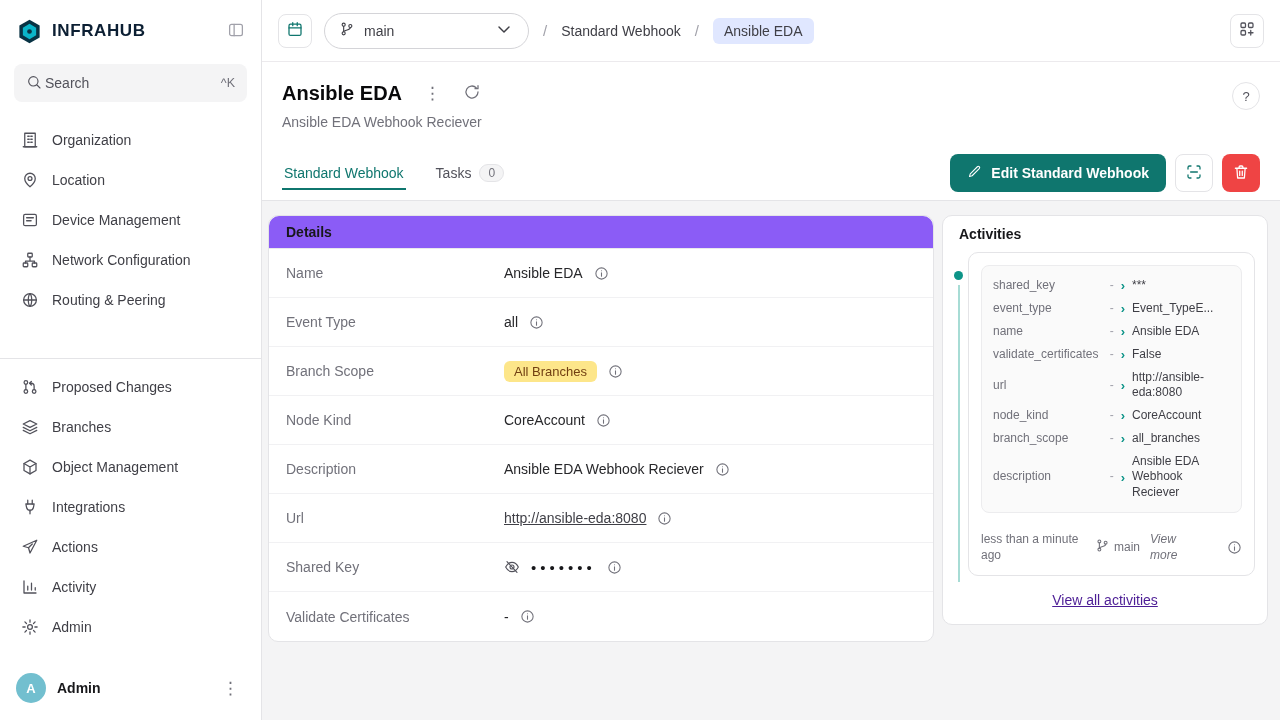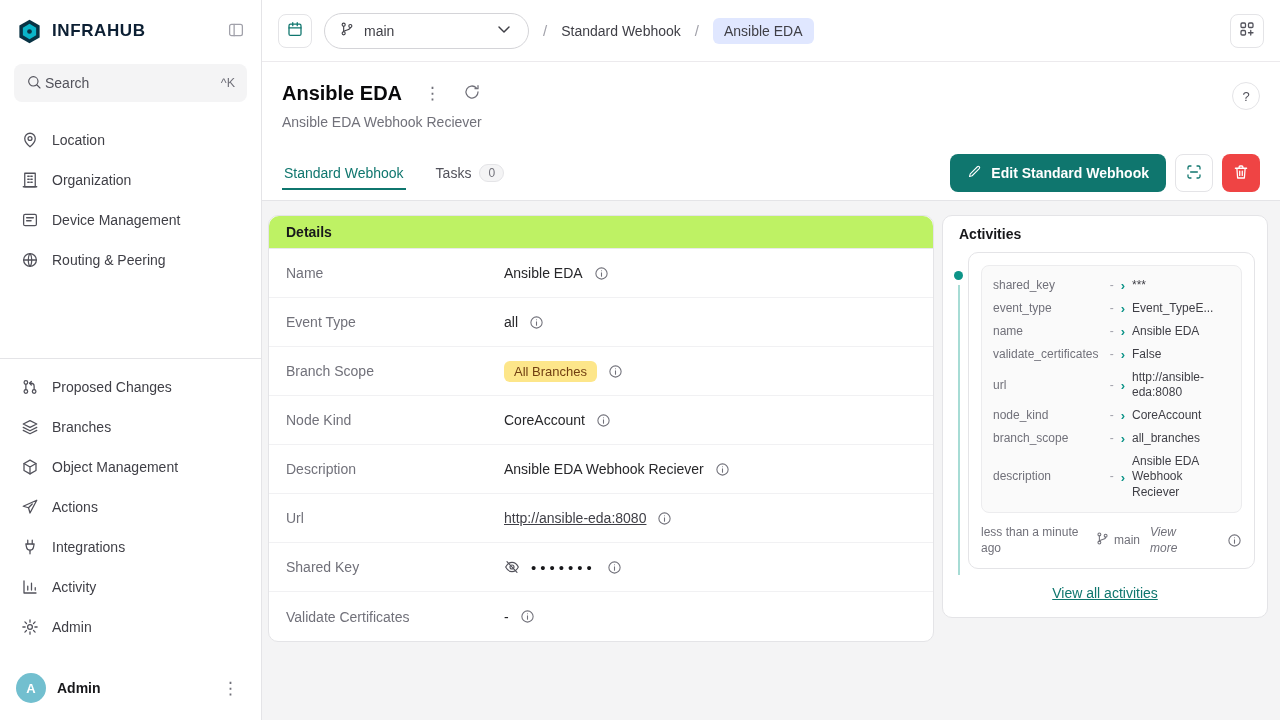--- a/index.html
+++ b/index.html
@@ -58,21 +58,21 @@
   .btn-edit { background:#0f766e; color:#fff; border:none; height:38px; border-radius:8px; padding:0 17px; display:flex; align-items:center; gap:9px; font-weight:600; font-size:14px; cursor:pointer; font-family:inherit; }
   .btn-sq { width:38px; height:38px; border-radius:8px; display:flex; align-items:center; justify-content:center; cursor:pointer; }
   .btn-meta { background:#fff; border:1px solid #e4e4e7; color:#0f766e; }
   .btn-del { background:#ef4444; border:none; color:#fff; }
 
   .content { flex:1; display:flex; gap:8px; padding:14px 12px 14px 6px; align-items:flex-start; min-height:0; }
   .card { background:#fff; border:1px solid #e4e4e7; border-radius:10px; }
 
   
   .details { flex:1; min-width:0; }
-  .details-head { padding:8px 17px; background:#bef264; border-bottom:1px solid #e9e9ec; border-radius:10px 10px 0 0; font-weight:700; color:#18181b; }
+  .details-head { padding:8px 17px; background:#8b5cf6; border-bottom:1px solid #e9e9ec; border-radius:10px 10px 0 0; font-weight:700; color:#18181b; }
   .drow { display:flex; align-items:center; padding:0 17px; height:49px; border-bottom:1px solid #f1f1f3; }
   .drow:last-child { border-bottom:none; }
   .dlabel { width:218px; color:#71717a; flex:none; }
   .dvalue { display:flex; align-items:center; gap:11px; color:#27272a; min-width:0; }
   .badge-yellow { background:#fde68a; color:#713f12; padding:3px 10px; border-radius:6px; font-size:13px; font-weight:500; }
   .dlink { color:#3f3f46; text-decoration:underline; cursor:pointer; }
   .secret { letter-spacing:4px; font-size:15px; color:#18181b; }
   .info-i { color:#71717a; display:flex; cursor:pointer; }
   .eye { color:#52525b; display:flex; cursor:pointer; }
 
@@ -86,27 +86,27 @@
   .event-card { flex:1; min-width:0; border:1px solid #e4e4e7; border-radius:10px; padding:12px; }
   .event-title { color:#71717a; }
   .ev-actor { color:#18181b; font-weight:600; }
   .ev-target { color:#18181b; text-decoration:underline; cursor:pointer; }
   .changes { background:#fafafa; border:1px solid #ececee; border-radius:8px; padding:8px 11px; }
   .crow { display:flex; align-items:center; gap:7px; padding:3px 0; font-size:12px; line-height:1.32; }
   .ckey { flex:1; color:#71717a; min-width:0; }
   .cdash { color:#a1a1aa; flex:none; }
   .cchev { color:#0d9488; font-weight:700; flex:none; font-size:13px; }
   .cval { width:98px; flex:none; color:#3f3f46; word-break:break-word; }
-  .event-foot { margin-top:12px; display:flex; align-items:center; gap:10px; color:#71717a; font-size:12px; line-height:1.3; }
+  .event-foot { margin-top:19px; display:flex; align-items:center; gap:10px; color:#71717a; font-size:12px; line-height:1.3; }
   .f-time { width:104px; }
   .f-branch { display:flex; align-items:center; gap:4px; flex:none; }
   .f-more { width:38px; flex:none; cursor:pointer;font-style:italic; }
   .f-info { margin-left:auto; color:#71717a; display:flex; cursor:pointer; }
   .view-all { text-align:center; padding:16px 0 10px; }
-  .view-all a { color:#0f766e; text-decoration:underline; cursor:pointer; }
+  .view-all a { color:#4c1d95; text-decoration:underline; cursor:pointer; }
 </style>
 </head>
 <body>
 
 <div class="app">
 
   <aside class="sidebar">
     <div class="logo-row">
       <span class="logo-mark">
         <svg viewBox="0 0 24 24">
@@ -134,43 +134,54 @@
           </svg>
       </span>
       <span>Search</span>
       <span class="sc">^K</span>
     </div>
 
     <nav class="nav group1">
       <div class="nav-item">
         <span class="ic">
             <svg class="s" viewBox="0 0 24 24">
+              <rect x="5" y="3" width="14" height="18"></rect>
+              <path d="M3 21h18M9 7h2M13 7h2M9 11h2M13 11h2M9 15h2M13 15h2"></path>
+            </svg>
+          </span>
+        <span>Organization</span>
+      </div>
+      <div class="nav-item">
+        <span class="ic">
+            <svg class="s" viewBox="0 0 24 24">
               <path d="M12 21s-7-5.6-7-11a7 7 0 0 1 14 0c0 5.4-7 11-7 11z"></path>
               <circle cx="12" cy="10" r="2.6"></circle>
             </svg>
           </span>
         <span>Location</span>
       </div>
       <div class="nav-item">
         <span class="ic">
             <svg class="s" viewBox="0 0 24 24">
-              <rect x="5" y="3" width="14" height="18"></rect>
-              <path d="M3 21h18M9 7h2M13 7h2M9 11h2M13 11h2M9 15h2M13 15h2"></path>
-            </svg>
-          </span>
-        <span>Organization</span>
-      </div>
-      <div class="nav-item">
-        <span class="ic">
-            <svg class="s" viewBox="0 0 24 24">
               <rect x="3.5" y="4.5" width="17" height="15" rx="2"></rect>
               <path d="M7.5 9h9M7.5 13h6"></path>
             </svg>
           </span>
         <span>Device Management</span>
+      </div>
+      <div class="nav-item">
+        <span class="ic">
+            <svg class="s" viewBox="0 0 24 24">
+              <rect x="9" y="3" width="6" height="5" rx="1"></rect>
+              <rect x="3" y="16" width="6" height="5" rx="1"></rect>
+              <rect x="15" y="16" width="6" height="5" rx="1"></rect>
+              <path d="M12 8v3M6 16v-2.5h12V16M12 11v2.5"></path>
+            </svg>
+          </span>
+        <span>Network Configuration</span>
       </div>
       <div class="nav-item">
         <span class="ic">
             <svg class="s" viewBox="0 0 24 24">
               <circle cx="12" cy="12" r="8.5"></circle>
               <path d="M3.5 12h17M12 3.5c3 2.8 3 14.2 0 17M12 3.5c-3 2.8-3 14.2 0 17"></path>
             </svg>
           </span>
         <span>Routing &amp; Peering</span>
       </div>
@@ -205,35 +216,35 @@
             <svg class="s" viewBox="0 0 24 24">
               <path d="M12 2.8l8 4.6v9.2l-8 4.6-8-4.6V7.4z"></path>
               <path d="M4 7.4l8 4.6 8-4.6M12 12v9.2"></path>
             </svg>
           </span>
         <span>Object Management</span>
       </div>
       <div class="nav-item">
         <span class="ic">
             <svg class="s" viewBox="0 0 24 24">
-              <path d="M21 3 3 11l7 2 2 7z"></path>
-              <path d="M10 13l5-5"></path>
-            </svg>
-          </span>
-        <span>Actions</span>
-      </div>
-      <div class="nav-item">
-        <span class="ic">
-            <svg class="s" viewBox="0 0 24 24">
               <path d="M9 3v5M15 3v5"></path>
               <path d="M6.5 8h11l-.9 4.6a4.7 4.7 0 0 1-9.2 0z"></path>
               <path d="M12 17.5V21"></path>
             </svg>
           </span>
         <span>Integrations</span>
+      </div>
+      <div class="nav-item">
+        <span class="ic">
+            <svg class="s" viewBox="0 0 24 24">
+              <path d="M21 3 3 11l7 2 2 7z"></path>
+              <path d="M10 13l5-5"></path>
+            </svg>
+          </span>
+        <span>Actions</span>
       </div>
       <div class="nav-item">
         <span class="ic">
             <svg class="s" viewBox="0 0 24 24">
               <path d="M4 4v16h16"></path>
               <path d="M9 16v-5M14 16V7M19 16v-3"></path>
             </svg>
           </span>
         <span>Activity</span>
       </div>

